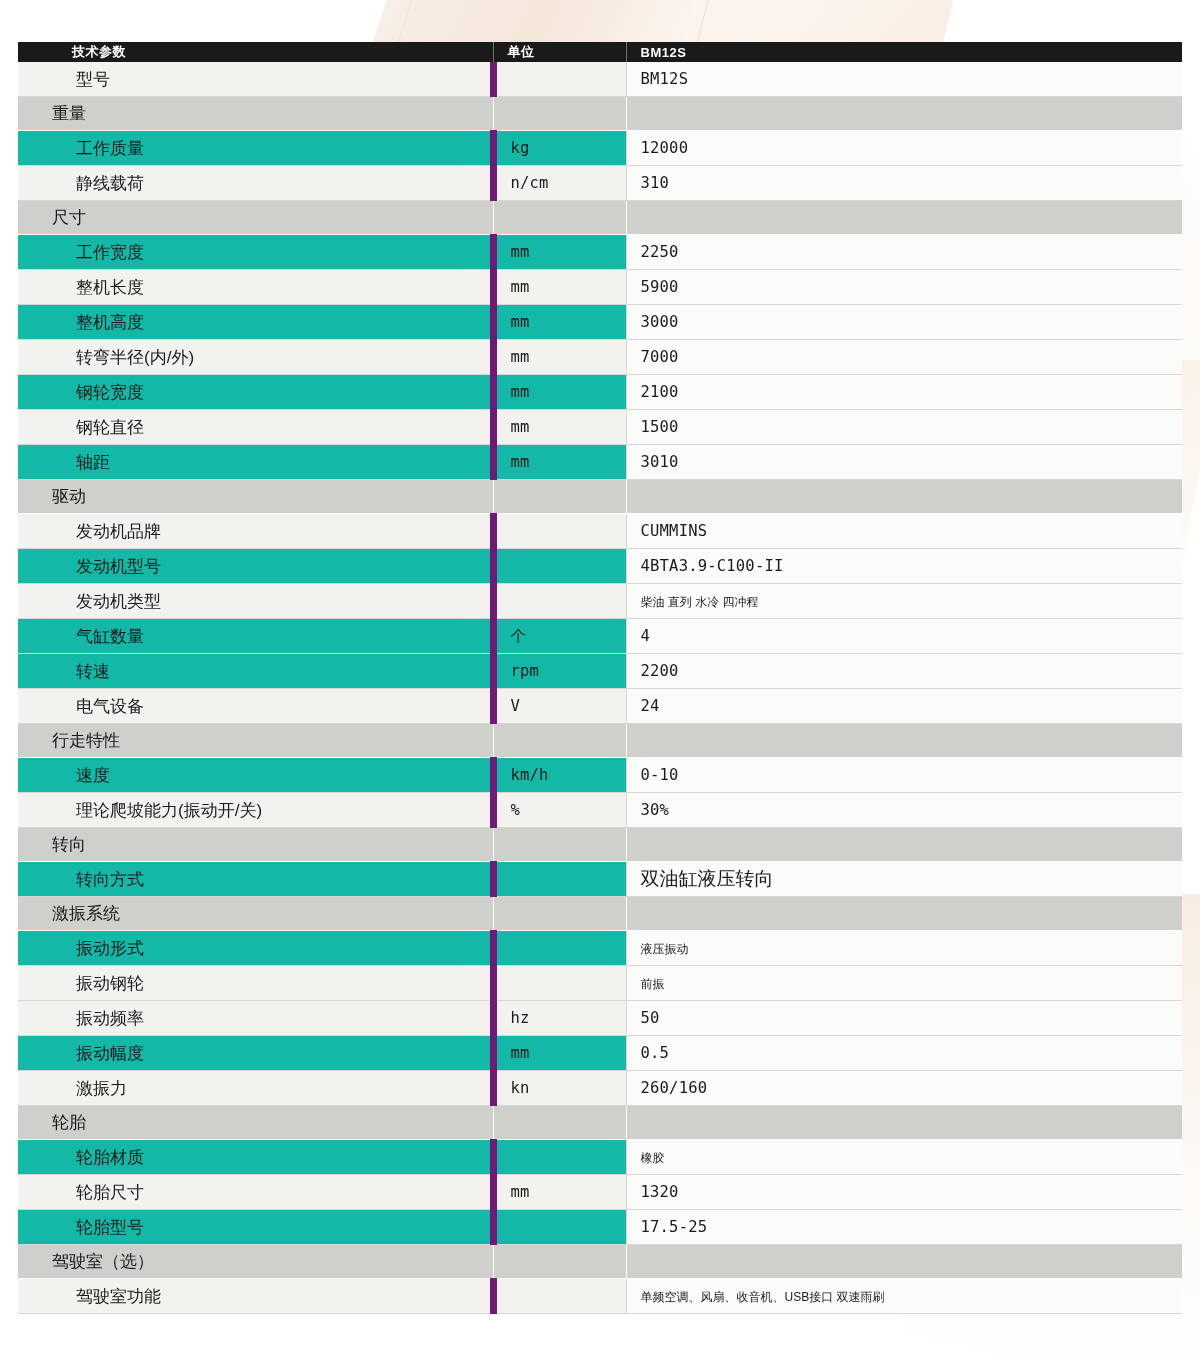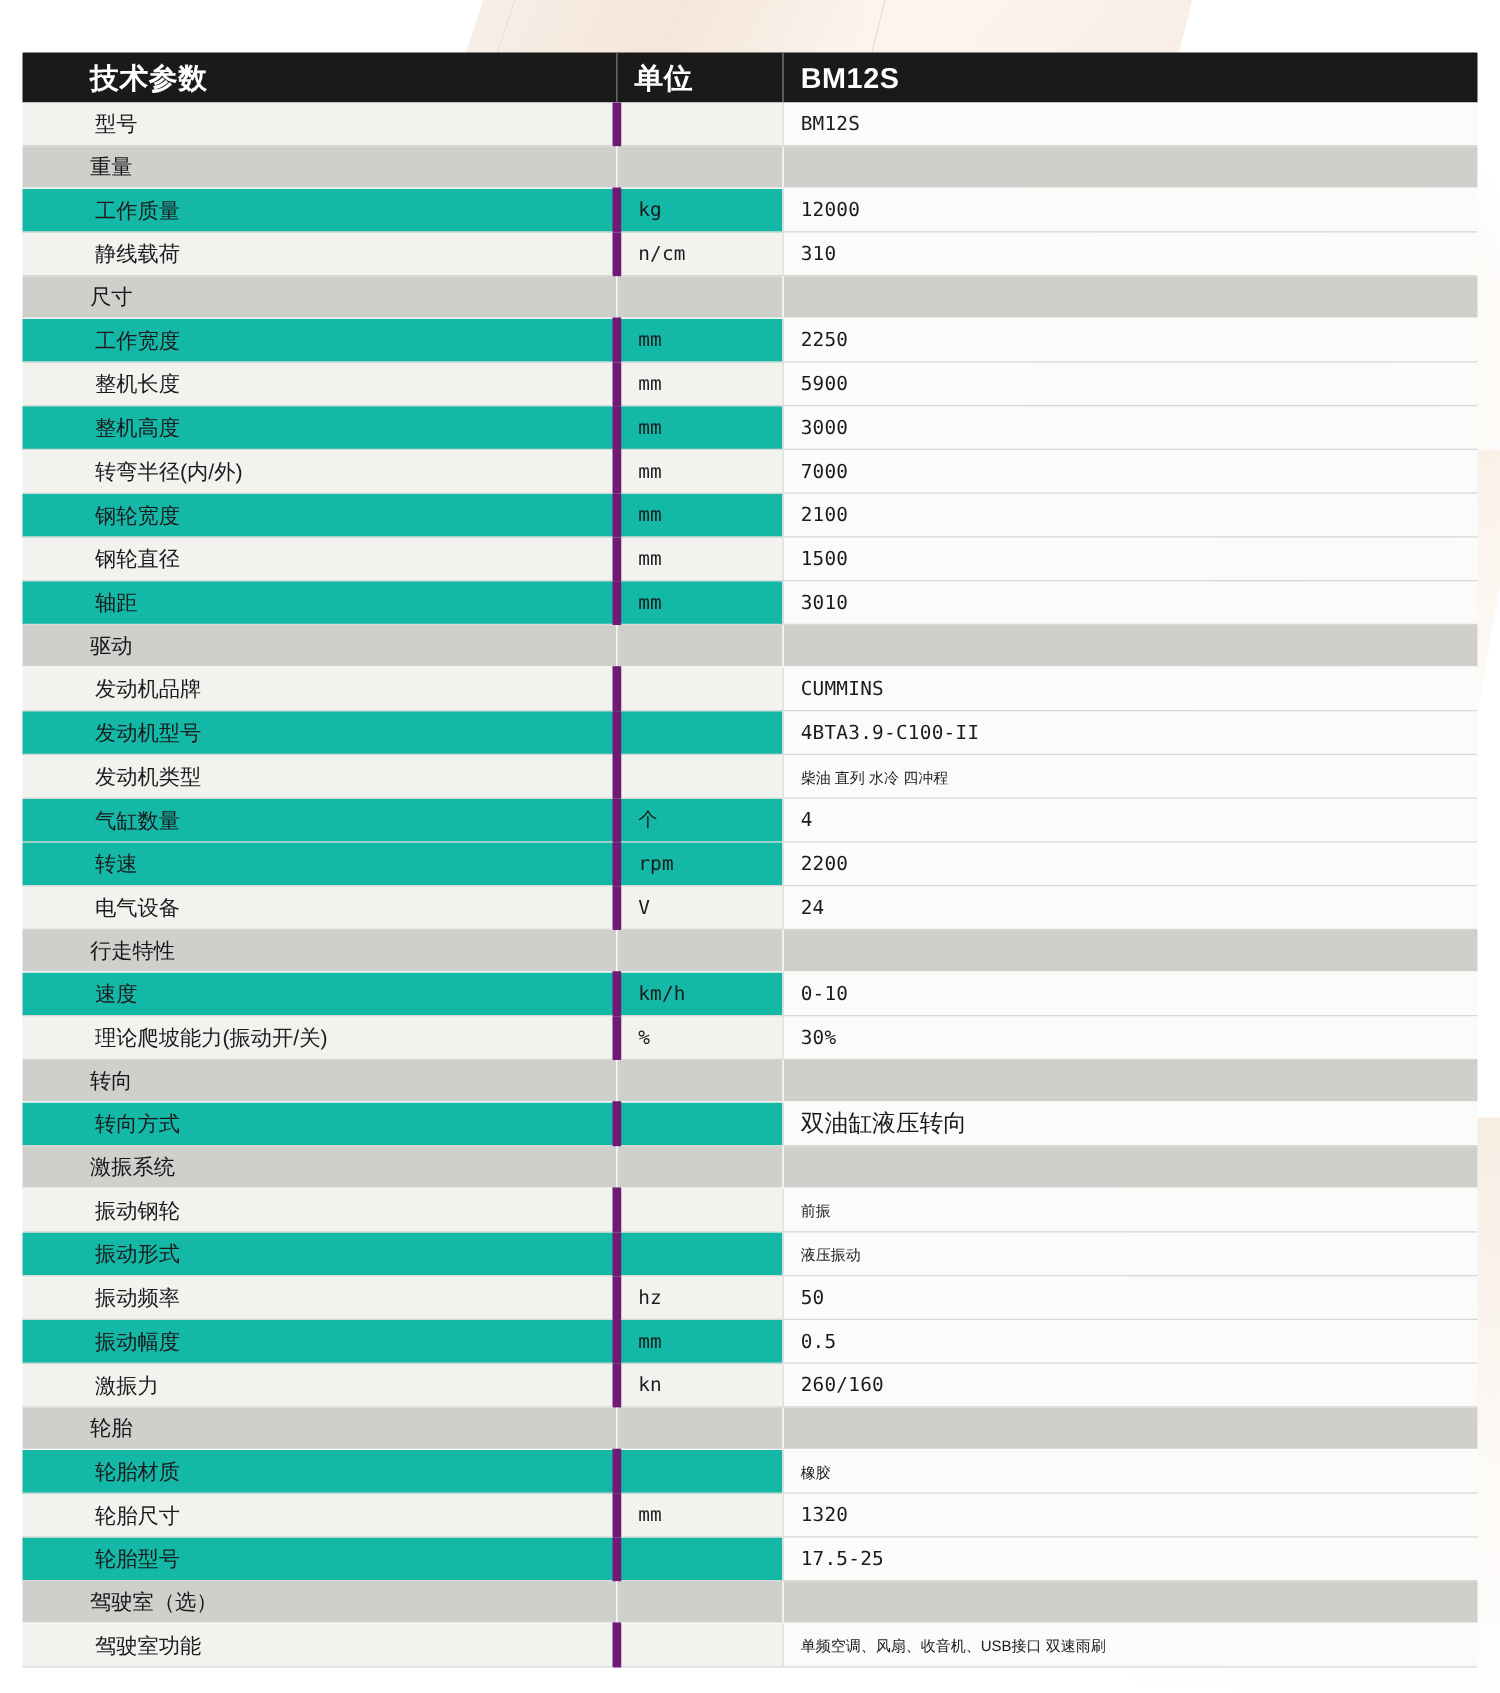--- a/index.html
+++ b/index.html
@@ -90,36 +90,36 @@
   }
   table.spec col.c-param { width: 475px; }
   table.spec col.c-unit  { width: 133px; }
   table.spec col.c-value { width: 556px; }
 
   
   tr.head td {
     background: #1a1a18;
     color: #ffffff;
     font-weight: bold;
-    height: 40px;
+    height: 20px;
     padding: 0 0 0 14px;
-    font-size: 23px;
+    font-size: 13px;
     letter-spacing: .5px;
   }
   tr.head td.param { padding-left: 54px; }
   tr.head td.unit,
   tr.head td.value { border-left: 1px solid #6f6f6c; margin-top: 32px; }
 
   
   tr.group td {
     background: #cfcfcb;
     height: 31px;
     font-size: 17px;
     color: #17171a;
-    padding-left: 54px;
+    padding-left: 34px;
     border-bottom: 1px solid #ffffff;
   }
   tr.group td.unit,
   tr.group td.value {
     padding-left: 0;
     border-left: 1px solid #ffffff;
   }
 
   
   tr.row td {
@@ -302,29 +302,29 @@
         <tr class="row alt">
           <td class="param">转向方式</td>
           <td class="unit"><span class="mono"></span></td>
           <td class="value wide"><span class="big-cn">双油缸液压转向</span></td>
         </tr>
         <tr class="group">
           <td class="param">激振系统</td>
           <td class="unit"></td>
           <td class="value"></td>
         </tr>
+        <tr class="row alt">
+          <td class="param">振动形式</td>
+          <td class="unit"><span class="mono"></span></td>
+          <td class="value wide"><span class="cn-val">液压振动</span></td>
+        </tr>
         <tr class="row">
           <td class="param">振动钢轮</td>
           <td class="unit"><span class="mono"></span></td>
           <td class="value wide"><span class="cn-val">前振</span></td>
-        </tr>
-        <tr class="row alt">
-          <td class="param">振动形式</td>
-          <td class="unit"><span class="mono"></span></td>
-          <td class="value wide"><span class="cn-val">液压振动</span></td>
         </tr>
         <tr class="row">
           <td class="param">振动频率</td>
           <td class="unit"><span class="mono">hz</span></td>
           <td class="value wide"><span class="mono">50</span></td>
         </tr>
         <tr class="row alt">
           <td class="param">振动幅度</td>
           <td class="unit"><span class="mono">mm</span></td>
           <td class="value wide"><span class="mono">0.5</span></td>

